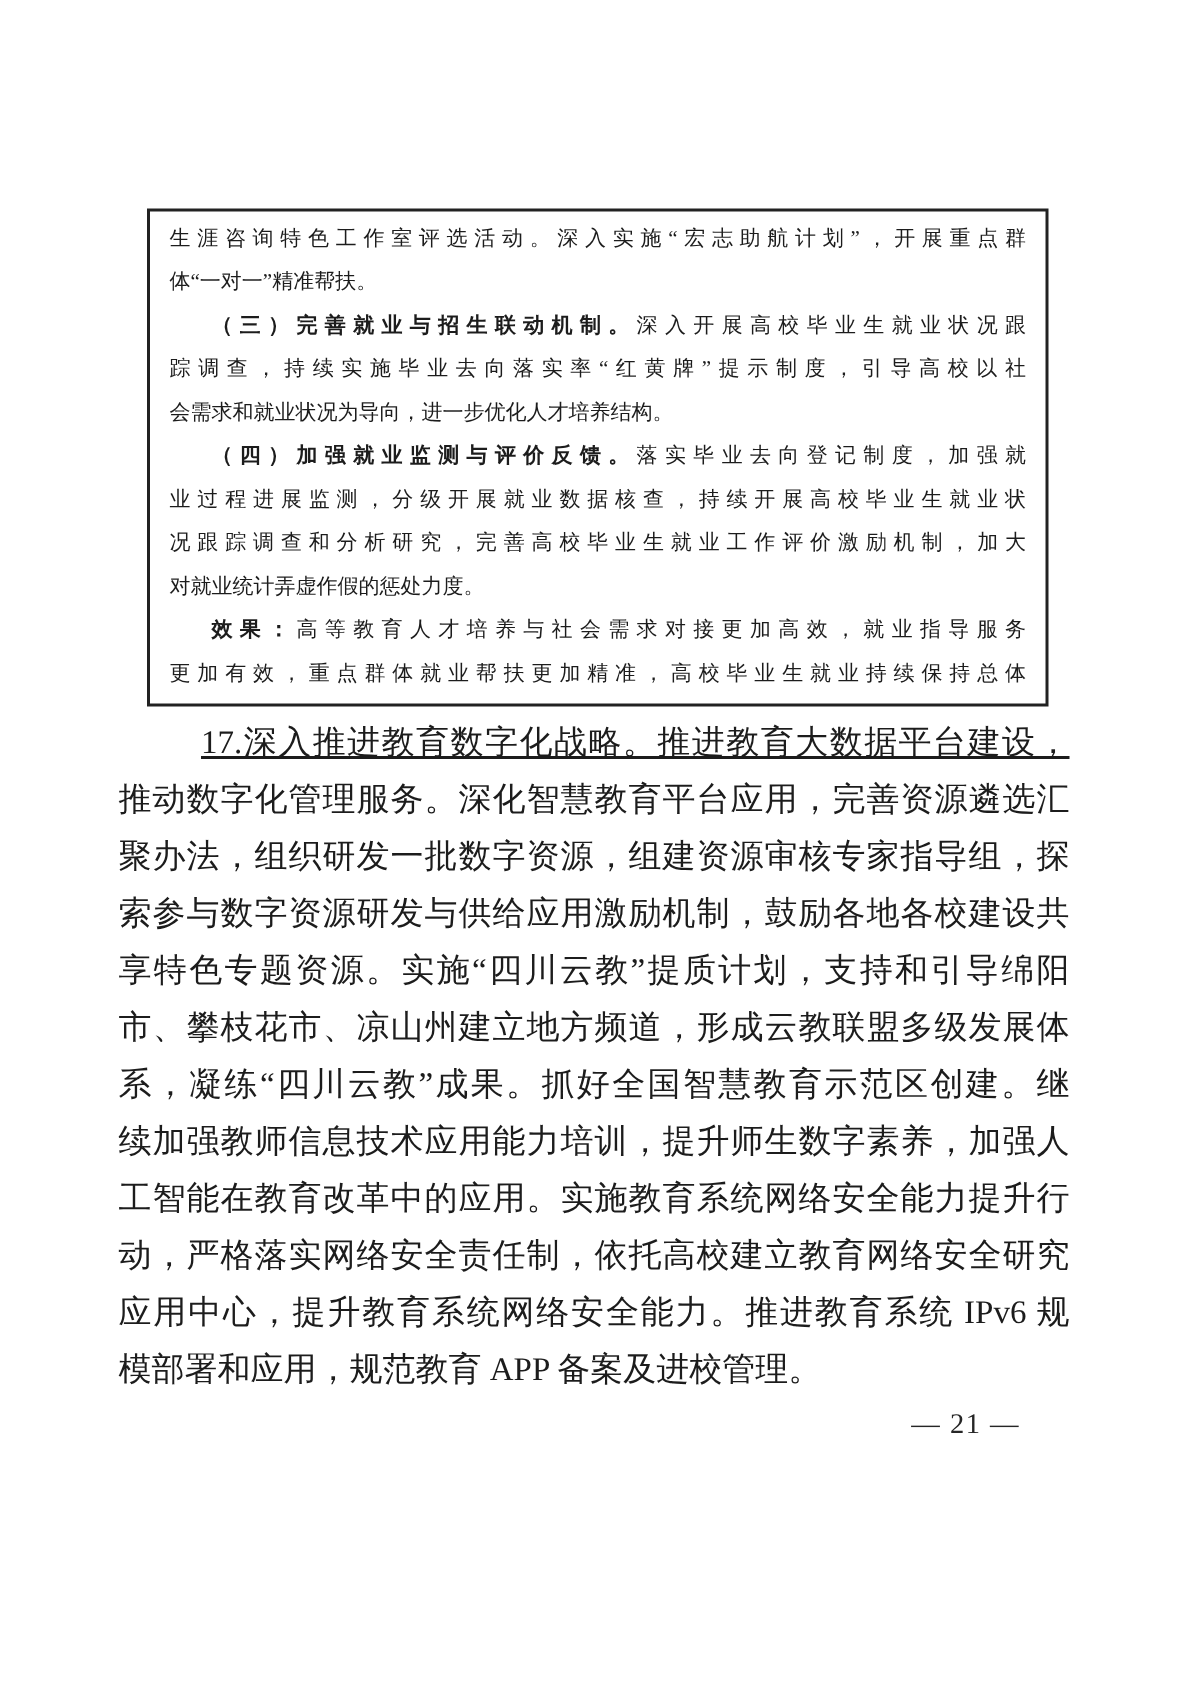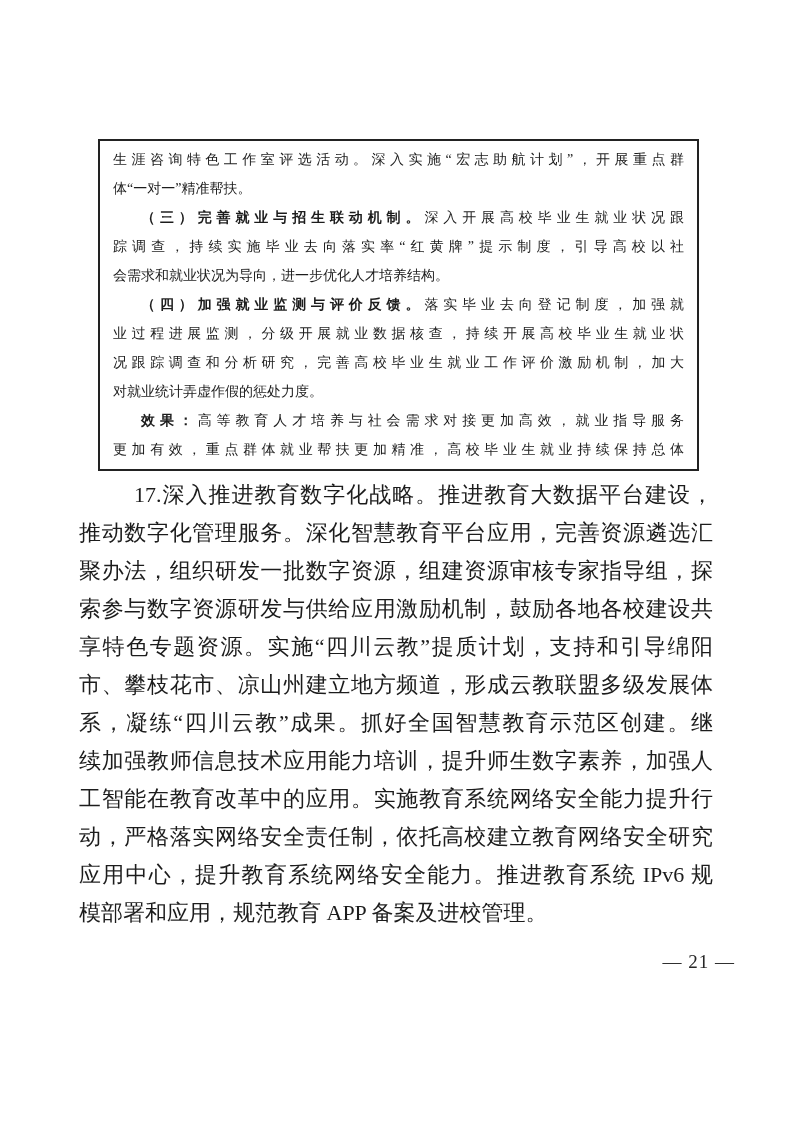--- a/index.html
+++ b/index.html
@@ -25,26 +25,26 @@
     margin: 5px 80px 0 79px;
     font-size: 22px;
     line-height: 38px;
   }
   .line {
     text-align: justify;
     text-align-last: justify;
   }
   .line.nj { text-align-last: left; }
   .quote-box .line.ind { padding-left: 2em; }
-  .main-para .line.ind { padding-left: 2.5em; }
+  .main-para .line.ind { padding-left: 2.5em; text-decoration: underline; }
   .lead { font-weight: 700; }
   .page-number {
-    margin-top: 18px;
+    margin-top: 6px;
     text-align: right;
-    padding-right: 58px;
+    padding-right: 113px;
     font-size: 19px;
     line-height: 24px;
     letter-spacing: 1px;
     color: #262626;
   }
 </style>
 </head>
 <body>
 
 <div class="page">

